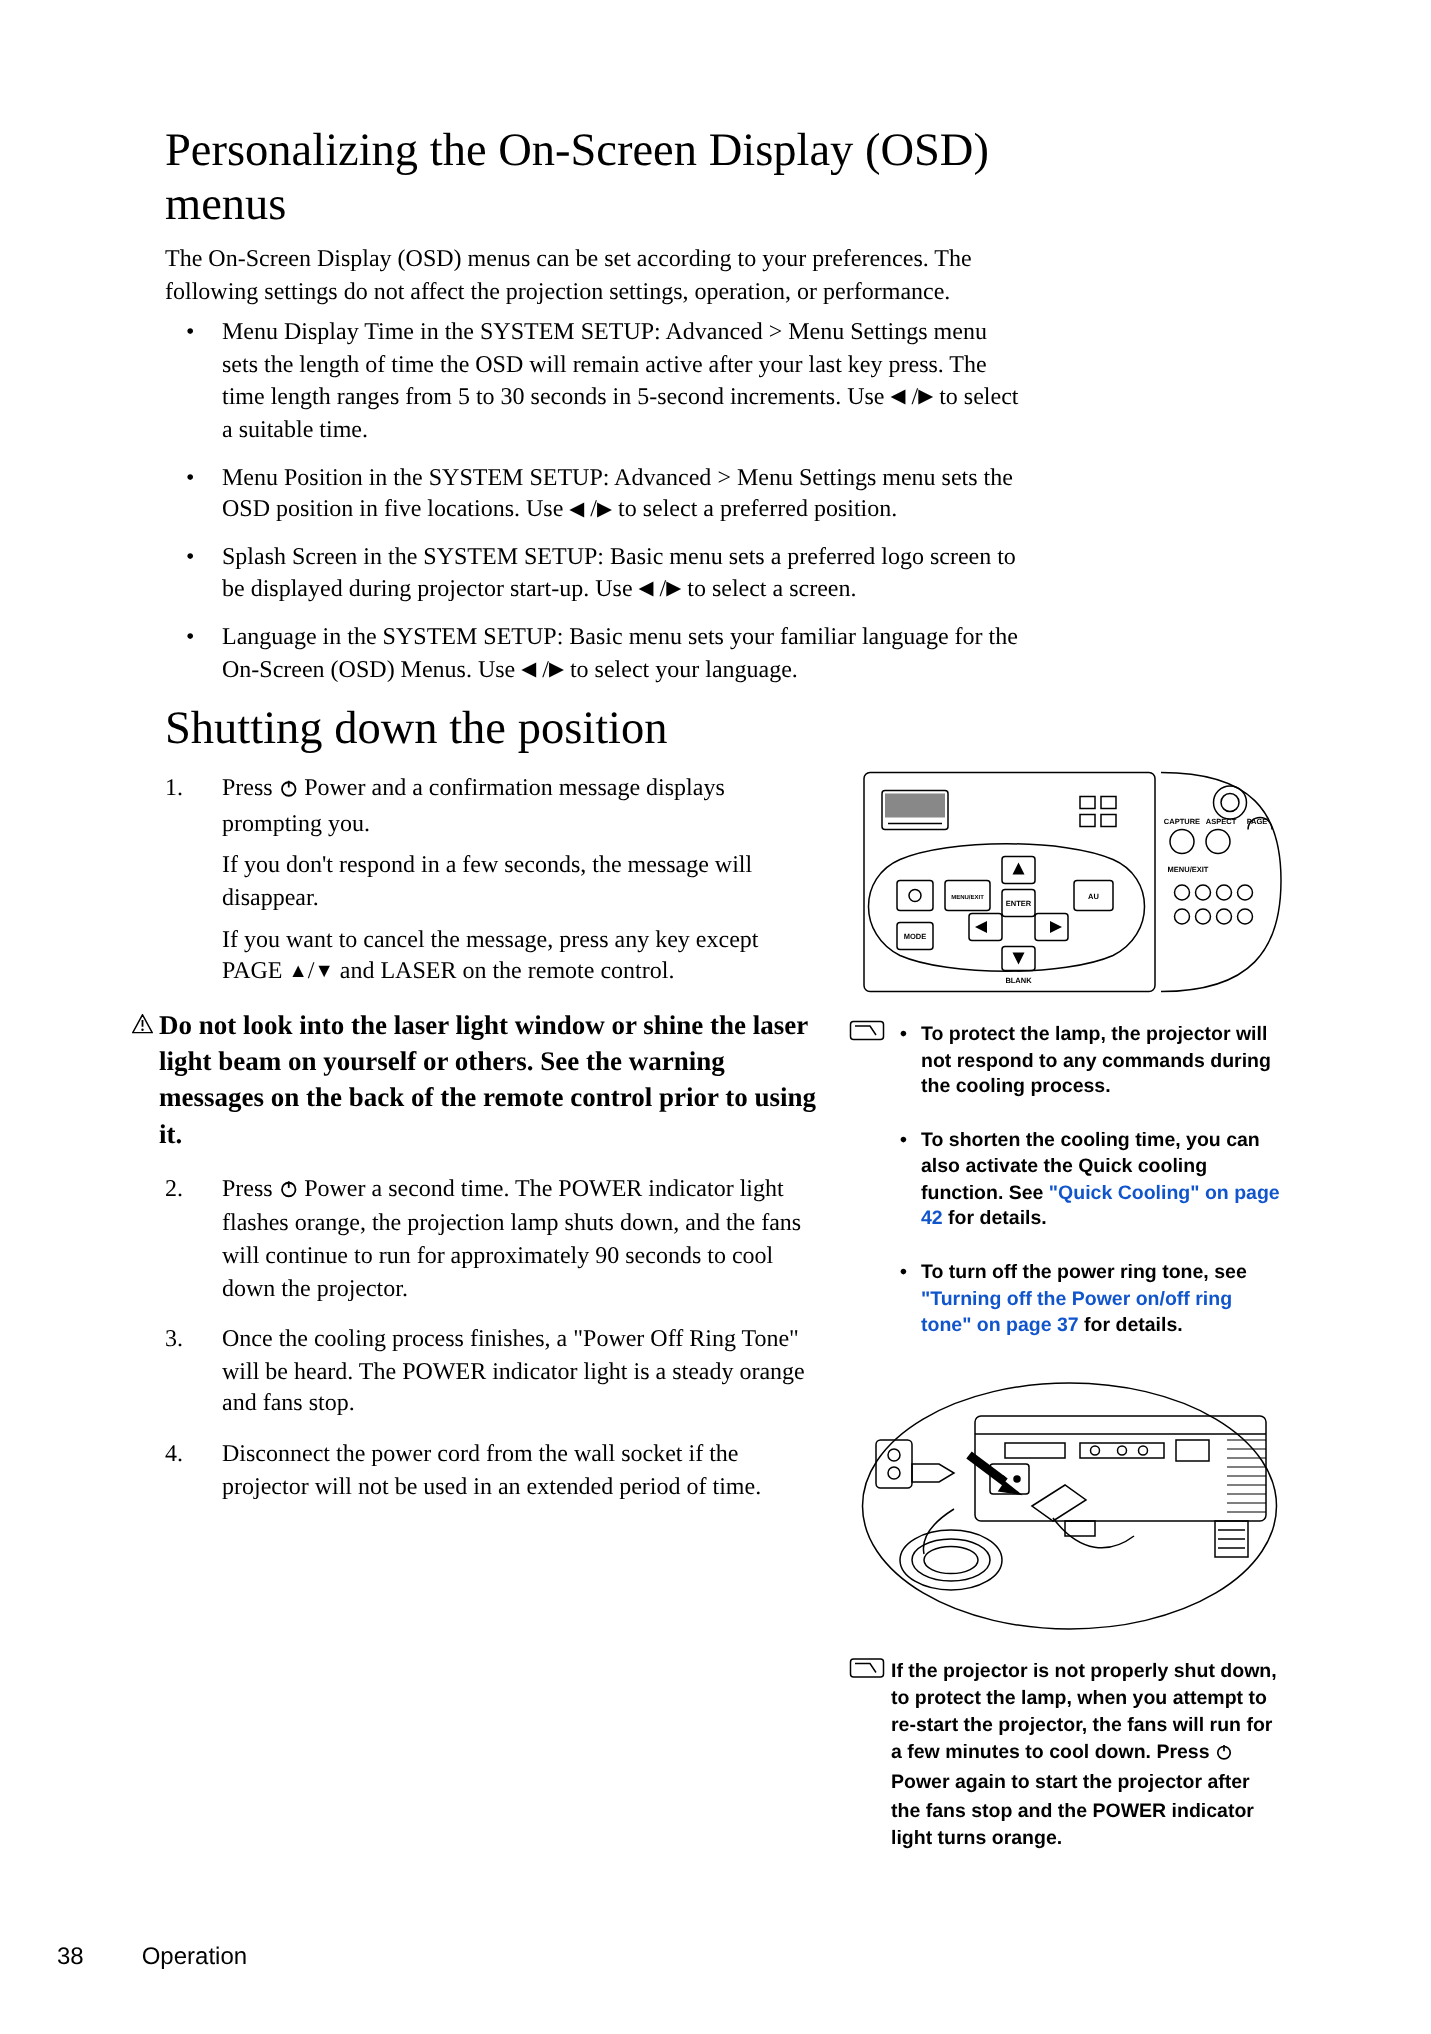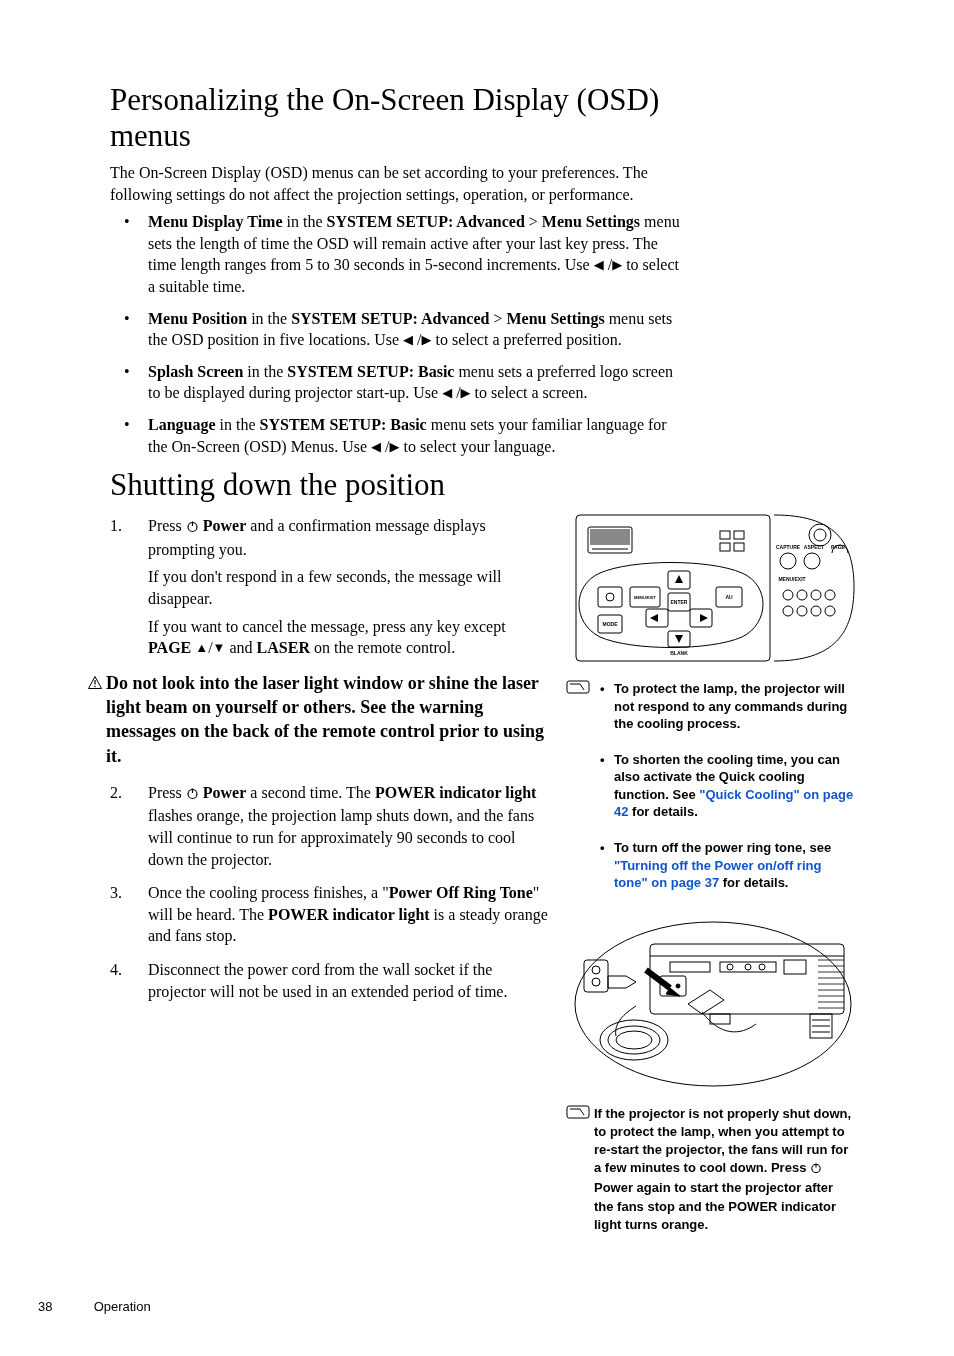--- a/index.html
+++ b/index.html
@@ -37,21 +37,21 @@
     padding-left: 38px;
     margin: 0 0 10px 0;
     line-height: 1.35;
   }
   ul.bullets > li::before {
     content: "•";
     position: absolute;
     left: 14px;
     top: 0;
   }
-  b { font-weight: bold; text-align: center; }
+  b { font-weight: normal; text-align: center; }
   .arrow { font-family: Arial, sans-serif; font-size: 13px; display:inline-block; vertical-align: 1px;}
   .tri-l::before { content: "◀"; }
   .tri-r::before { content: "▶"; }
   .tri-u::before { content: "▲"; }
   .tri-d::before { content: "▼"; }
 
   .cols {
     display: flex;
     gap: 18px;
     width: 100%;
@@ -131,21 +131,21 @@
     padding-left: 28px;
     line-height: 1.4;
   }
   .improper .note-icon { left: 0; top: 0; }
 
   .footer {
     position: absolute;
     left: 38px;
     bottom: 42px;
     font-family: Arial, Helvetica, sans-serif;
-    font-size: 13px;
+    font-size: 16px;
   }
   .footer .pg { display:inline-block; width: 52px; }
 
   .pwr-icon { display:inline-block; vertical-align:-2px; }
 </style>
 </head>
 <body>
 
 <div class="page">
 

